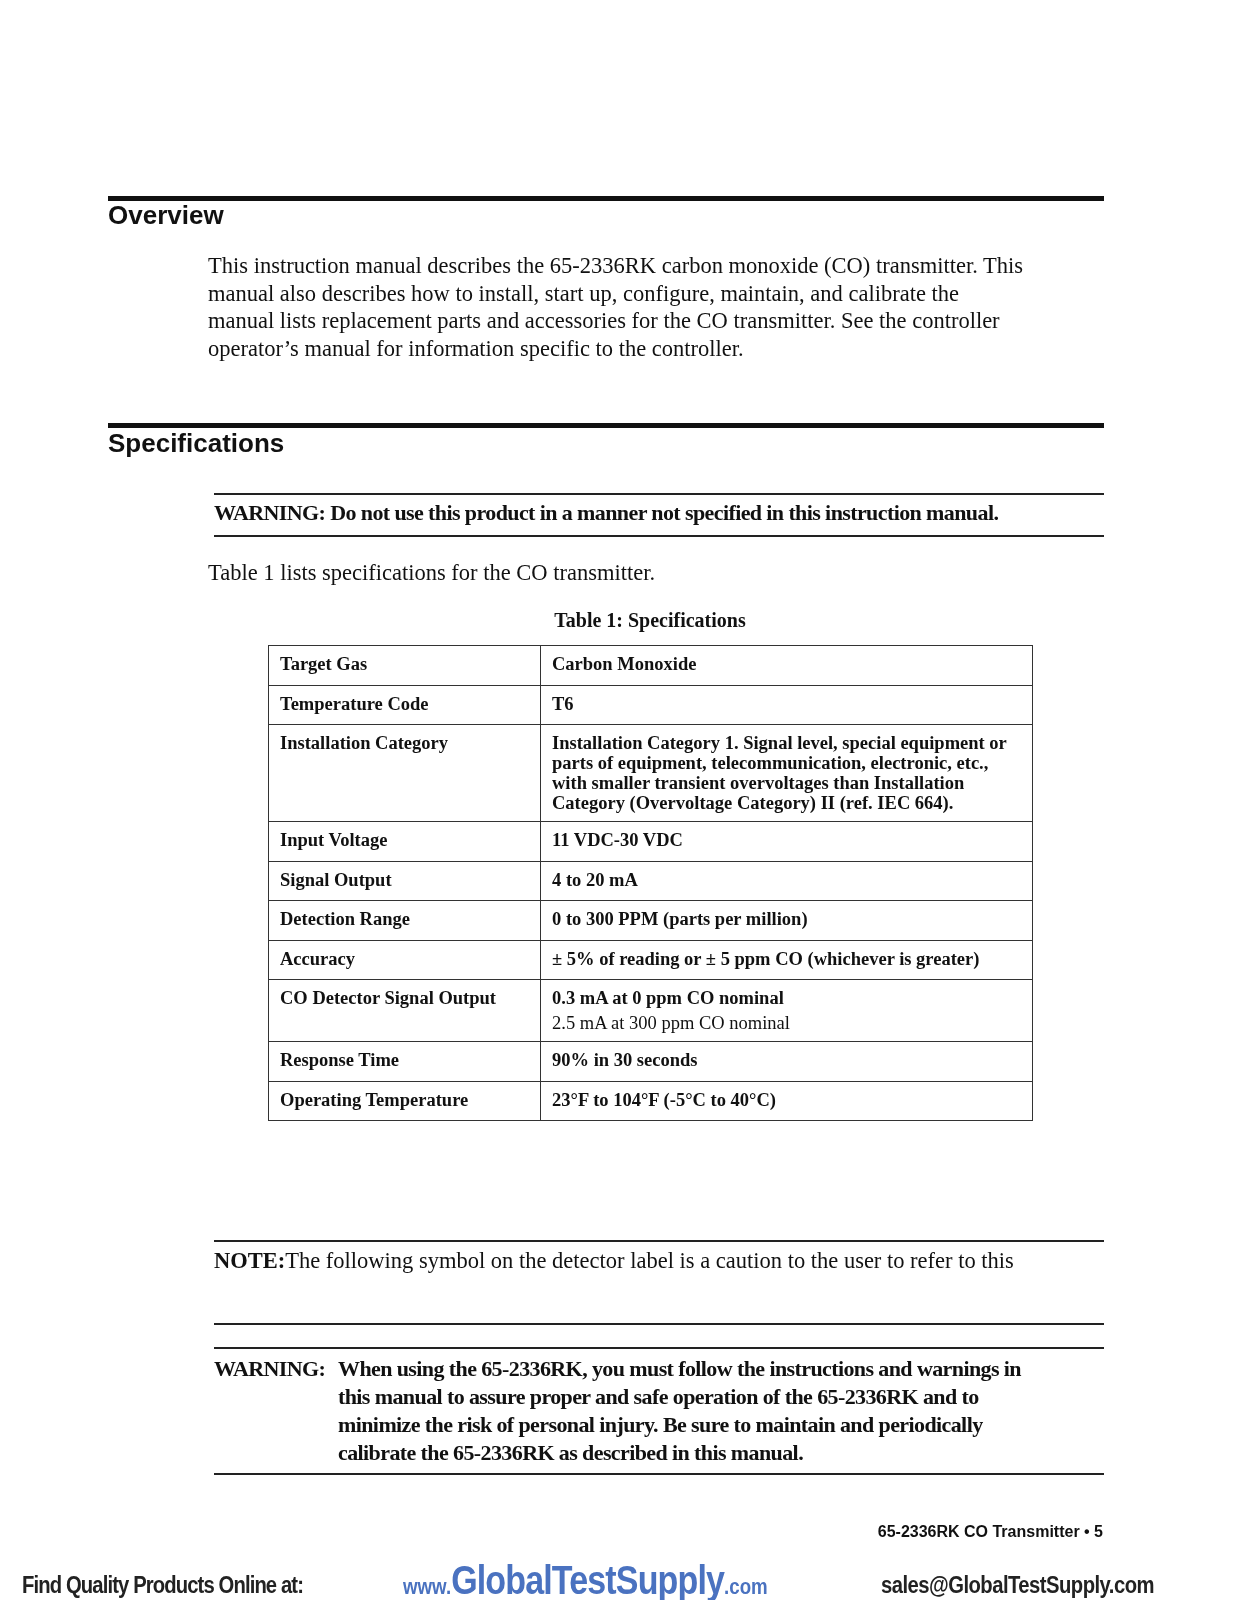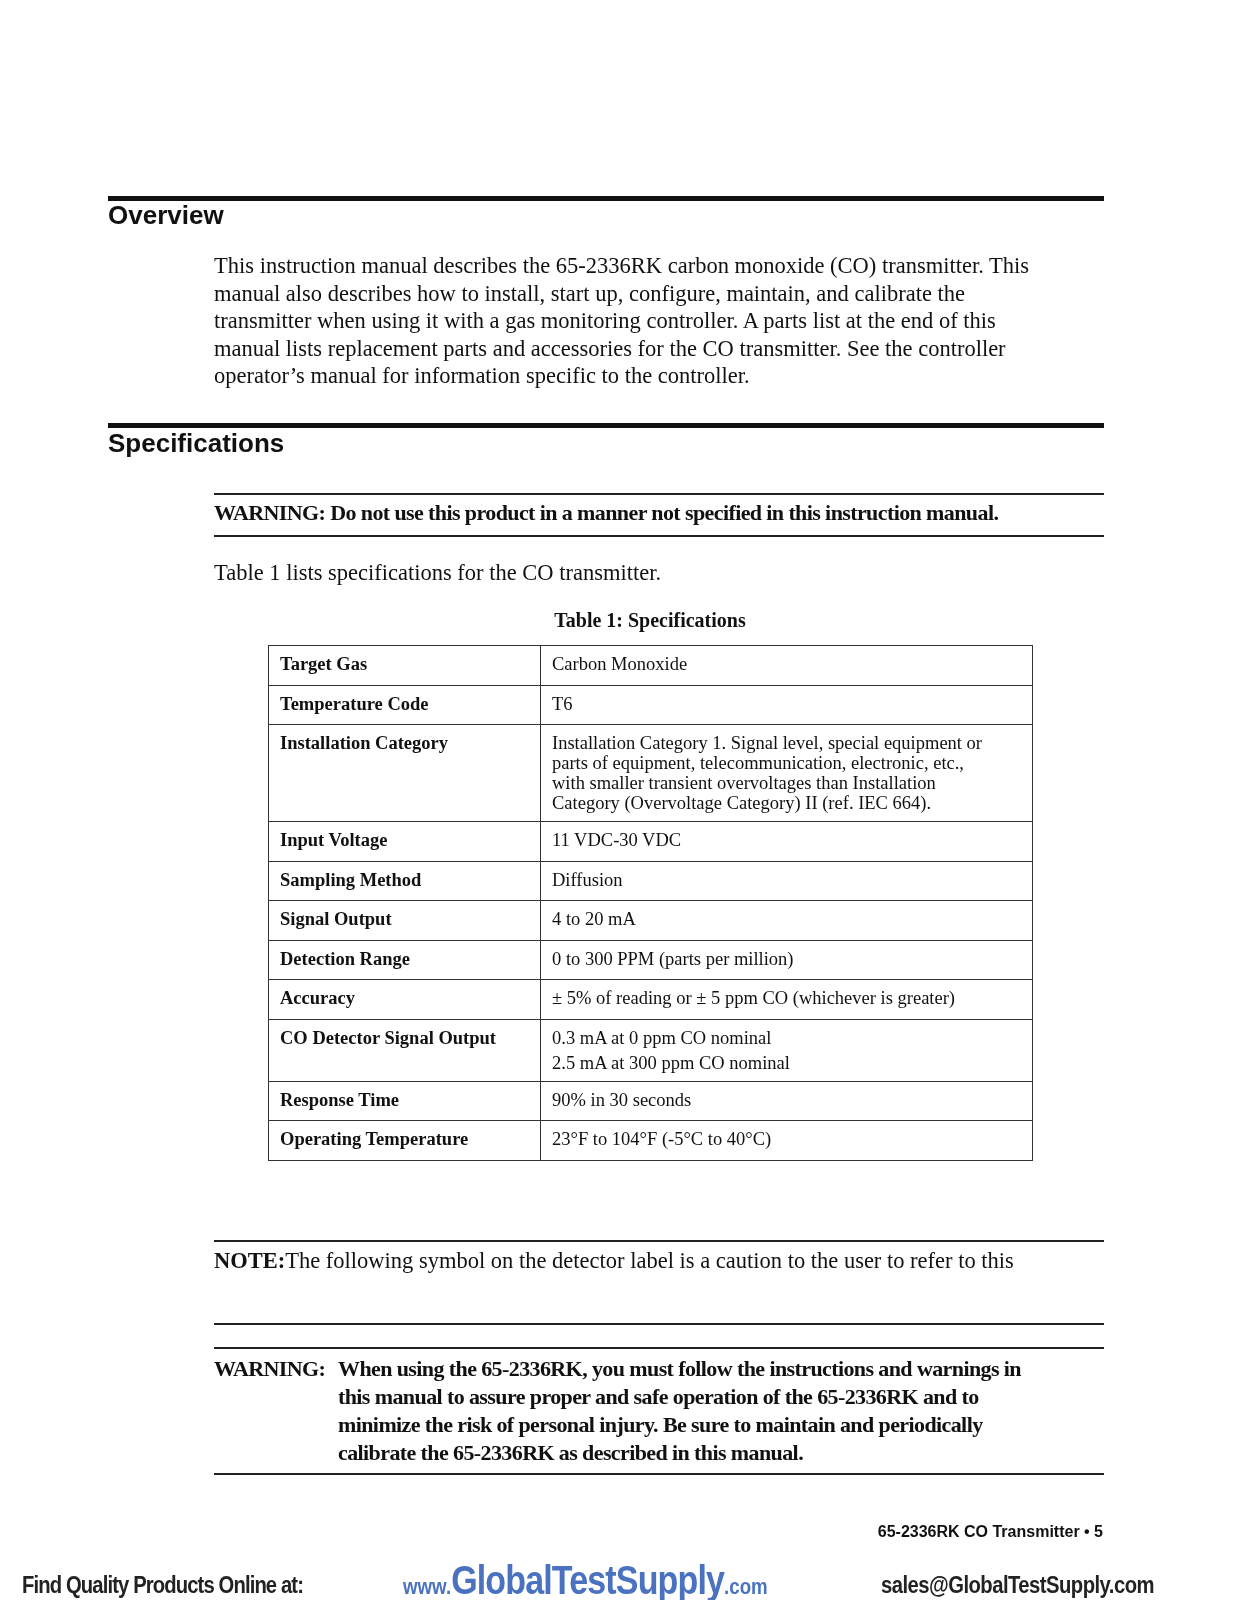--- a/index.html
+++ b/index.html
@@ -2,34 +2,34 @@
 <html><head>
   <meta charset="utf-8">
   <style>
     html, body { margin: 0; padding: 0; background: #ffffff; }
     body { width: 1237px; height: 1600px; position: relative; overflow: hidden; color: #111; }
     .page { position: absolute; left: 0; top: 0; width: 1237px; height: 1600px; margin-top: 44px; }
 
     .section-rule { position: absolute; left: 108px; width: 996px; height: 5px; background: #111; }
     .section-title { position: absolute; left: 108px; font-family: "Liberation Sans", sans-serif; font-weight: bold; font-size: 26px; color: #111; margin: 0; }
 
-    .body-text { position: absolute; left: 214px; width: 880px; font-family: "Liberation Serif", serif; font-size: 22.5px; line-height: 27.5px; color: #111; margin: 0; }
+    .body-text { position: absolute; left: 208px; width: 880px; font-family: "Liberation Serif", serif; font-size: 22.5px; line-height: 27.5px; color: #111; margin: 0; }
 
     .thin-rule { position: absolute; left: 214px; width: 890px; height: 2px; background: #222; }
 
     .warning-line { position: absolute; left: 214px; width: 890px; font-family: "Liberation Serif", serif; font-weight: bold; font-size: 22px; letter-spacing: -0.6px; color: #111; white-space: nowrap; }
 
     .table-caption { position: absolute; left: 0; width: 1300px; text-align: center; font-family: "Liberation Serif", serif; font-weight: bold; font-size: 20px; color: #111; }
 
     table.specs { position: absolute; left: 268px; top: 601px; width: 765px; border-collapse: collapse; font-family: "Liberation Serif", serif; font-size: 18.5px; color: #111; }
     table.specs td { border: 1px solid #333; vertical-align: top; padding: 8px 18px 8px 11px; line-height: 20px; }
     table.specs td.label { font-weight: bold; width: 242px; }
     table.specs td.value { }
     table.specs tr { height: 39.5px; }
-    .multi-line { display: block; }
+    .multi-line { display: block; font-weight: bold; }
     .multi-gap { display: block; margin-top: 5px; }
 
     .note-block { position: absolute; left: 214px; width: 890px; font-family: "Liberation Serif", serif; font-size: 22.5px; color: #111; }
     .note-label { font-weight: bold; }
     .caution-icon { display: inline-block; vertical-align: -8px; margin-left: 20px; }
 
     .warn2 { position: absolute; left: 214px; top: 1311px; width: 900px; font-family: "Liberation Serif", serif; font-weight: bold; font-size: 22px; letter-spacing: -0.6px; line-height: 28px; color: #111; }
     .warn2 .lbl { position: absolute; left: 0; top: 0; }
     .warn2 .txt { position: absolute; left: 124px; top: 0; width: 780px; }
     .warn2 .txt span { display: block; white-space: nowrap; }
@@ -45,21 +45,20 @@
 </head>
 <body>
 
 <div class="page">
 
   <div class="section-rule" style="top:152px;"></div>
   <h2 class="section-title" style="top:156px;">Overview</h2>
   <div class="body-text" style="top:208px;">
     <div>This instruction manual describes the 65-2336RK carbon monoxide (CO) transmitter. This</div>
     <div>manual also describes how to install, start up, configure, maintain, and calibrate the</div>
-    <div>transmitter when using it with a gas monitoring controller. A parts list at the end of this</div>
     <div>manual lists replacement parts and accessories for the CO transmitter. See the controller</div>
     <div>operator’s manual for information specific to the controller.</div>
   </div>
 
   <div class="section-rule" style="top:379px;"></div>
   <h2 class="section-title" style="top:384px;">Specifications</h2>
 
   <div class="thin-rule" style="top:449px;"></div>
   <div class="warning-line" style="top:456px;">WARNING: Do not use this product in a manner not specified in this instruction manual.</div>
   <div class="thin-rule" style="top:491px;"></div>
@@ -88,26 +87,20 @@
             <span class="multi-line">Installation Category 1. Signal level, special equipment or</span>
             <span class="multi-line">parts of equipment, telecommunication, electronic, etc.,</span>
             <span class="multi-line">with smaller transient overvoltages than Installation</span>
             <span class="multi-line">Category (Overvoltage Category) II (ref. IEC 664).</span>
           </td>
         </tr>
         <tr>
           <td class="label">Input Voltage</td>
           <td class="value">
             <span class="multi-line">11 VDC-30 VDC</span>
-          </td>
-        </tr>
-        <tr>
-          <td class="label">Sampling Method</td>
-          <td class="value">
-            <span class="multi-line">Diffusion</span>
           </td>
         </tr>
         <tr>
           <td class="label">Signal Output</td>
           <td class="value">
             <span class="multi-line">4 to 20 mA</span>
           </td>
         </tr>
         <tr>
           <td class="label">Detection Range</td>

